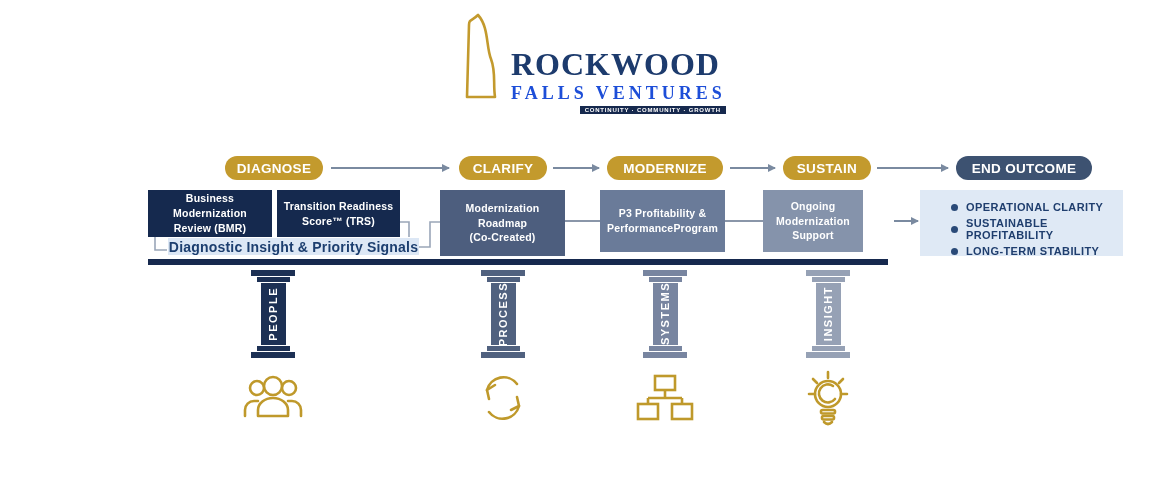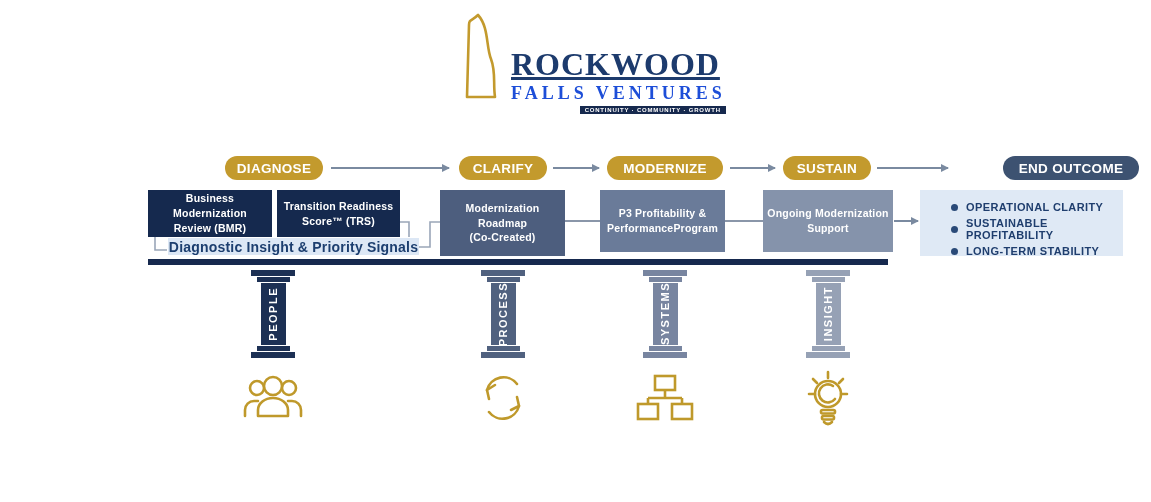--- a/index.html
+++ b/index.html
@@ -5,21 +5,21 @@
   html,body{margin:0;padding:0;background:#fff;}
   .canvas{
     position:relative;width:1151px;height:502px;background:#fff;overflow:hidden;
     font-family:"Liberation Sans", sans-serif;
   }
   
   .logo{position:absolute;display:flex;align-items:flex-start;gap:9px;}
   .logo-text{display:flex;flex-direction:column;align-items:flex-start;padding-top:36px;}
   .logo-title{
     font-family:"Liberation Serif", serif;font-size:32px;color:#1D3B6D;
-    letter-spacing:1px;line-height:1;font-weight:600;text-decoration:underline;
+    letter-spacing:1px;line-height:1;font-weight:600;
   }
   .logo-sub{
     font-family:"Liberation Serif", serif;font-size:18px;color:#1d4ed8;
     letter-spacing:4px;margin-top:3px;font-weight:600;
   }
   .logo-tag{
     align-self:flex-end;background:#16294E;color:#fff;font-size:6px;
     letter-spacing:0.8px;padding:1px 5px;margin-top:2px;font-weight:bold;
   }
   
@@ -83,37 +83,37 @@
       <div class="logo-title">ROCKWOOD</div>
       <div class="logo-sub">FALLS VENTURES</div>
       <div class="logo-tag">CONTINUITY · COMMUNITY · GROWTH</div>
     </div>
   </div>
 
   <div class="pill" style="left:225px;top:156px;width:98px;">DIAGNOSE</div>
   <div class="pill" style="left:459px;top:156px;width:88px;">CLARIFY</div>
   <div class="pill" style="left:607px;top:156px;width:116px;">MODERNIZE</div>
   <div class="pill" style="left:783px;top:156px;width:88px;">SUSTAIN</div>
-  <div class="pill outcome" style="left:956px;top:156px;width:136px;margin-left:47px;">END OUTCOME</div>
+  <div class="pill outcome" style="left:956px;top:156px;width:136px;">END OUTCOME</div>
 
   <div class="harrow" style="left:331px;top:167px;width:118px;"></div>
   <div class="harrow" style="left:553px;top:167px;width:46px;"></div>
   <div class="harrow" style="left:730px;top:167px;width:45px;"></div>
   <div class="harrow" style="left:877px;top:167px;width:71px;"></div>
 
   <div class="stage-box" style="left:148px;top:190px;width:124px;height:47px;background:#15294E;">Business Modernization
 Review (BMR)</div>
   <div class="stage-box" style="left:277px;top:190px;width:123px;height:47px;background:#15294E;">Transition Readiness
 Score™ (TRS)</div>
   <div class="diag-bar" style="left:168px;top:238px;width:251px;height:17px;">Diagnostic Insight &amp; Priority Signals</div>
   <div class="stage-box" style="left:440px;top:190px;width:125px;height:66px;background:#4D5E7E;">Modernization Roadmap
 (Co-Created)</div>
   <div class="stage-box" style="left:600px;top:190px;width:125px;height:62px;background:#6A7B99;">P3 Profitability &amp;
 PerformanceProgram</div>
-  <div class="stage-box" style="left:763px;top:190px;width:130px;height:62px;background:#8593AB;">Ongoing Modernization
+  <div class="stage-box" style="left:763px;top:190px;width:100px;height:62px;background:#8593AB;">Ongoing Modernization
 Support</div>
 
   <div class="outcome-box" style="left:920px;top:190px;width:203px;height:66px;">
     <ul>
       <li>
           <span class="dot"></span>
           <span>OPERATIONAL CLARITY</span>
         </li>
       <li>
           <span class="dot"></span>

